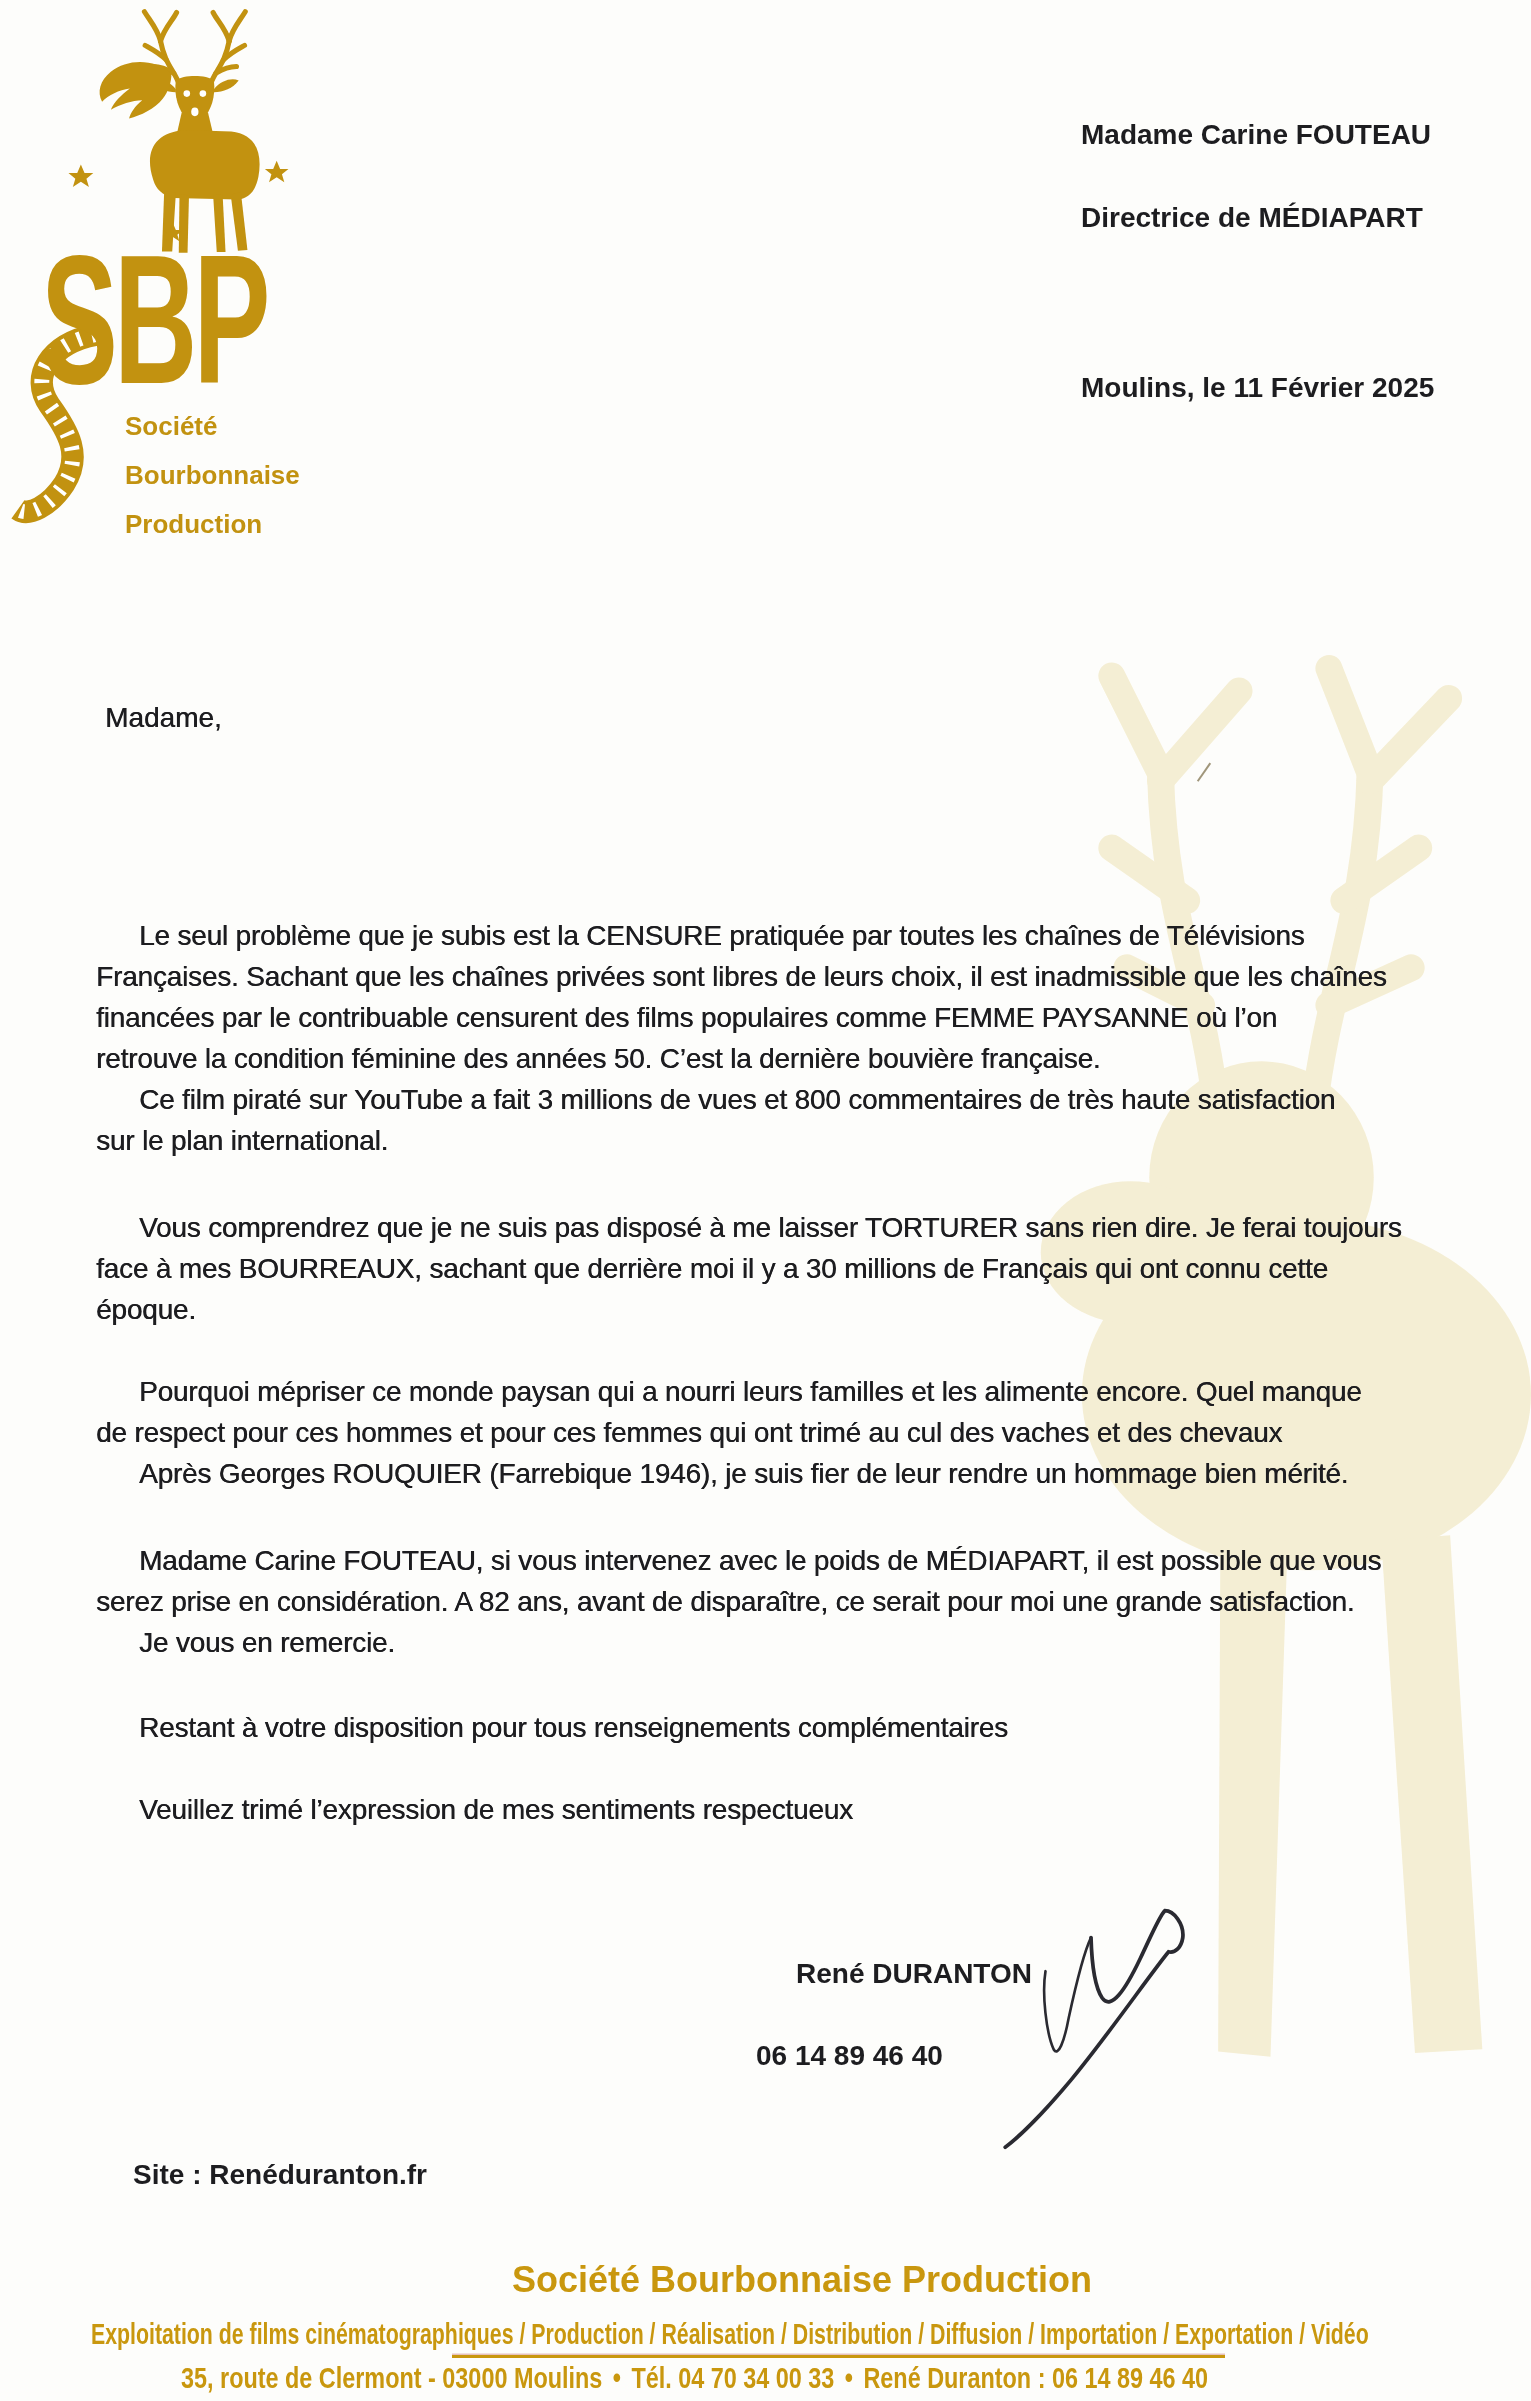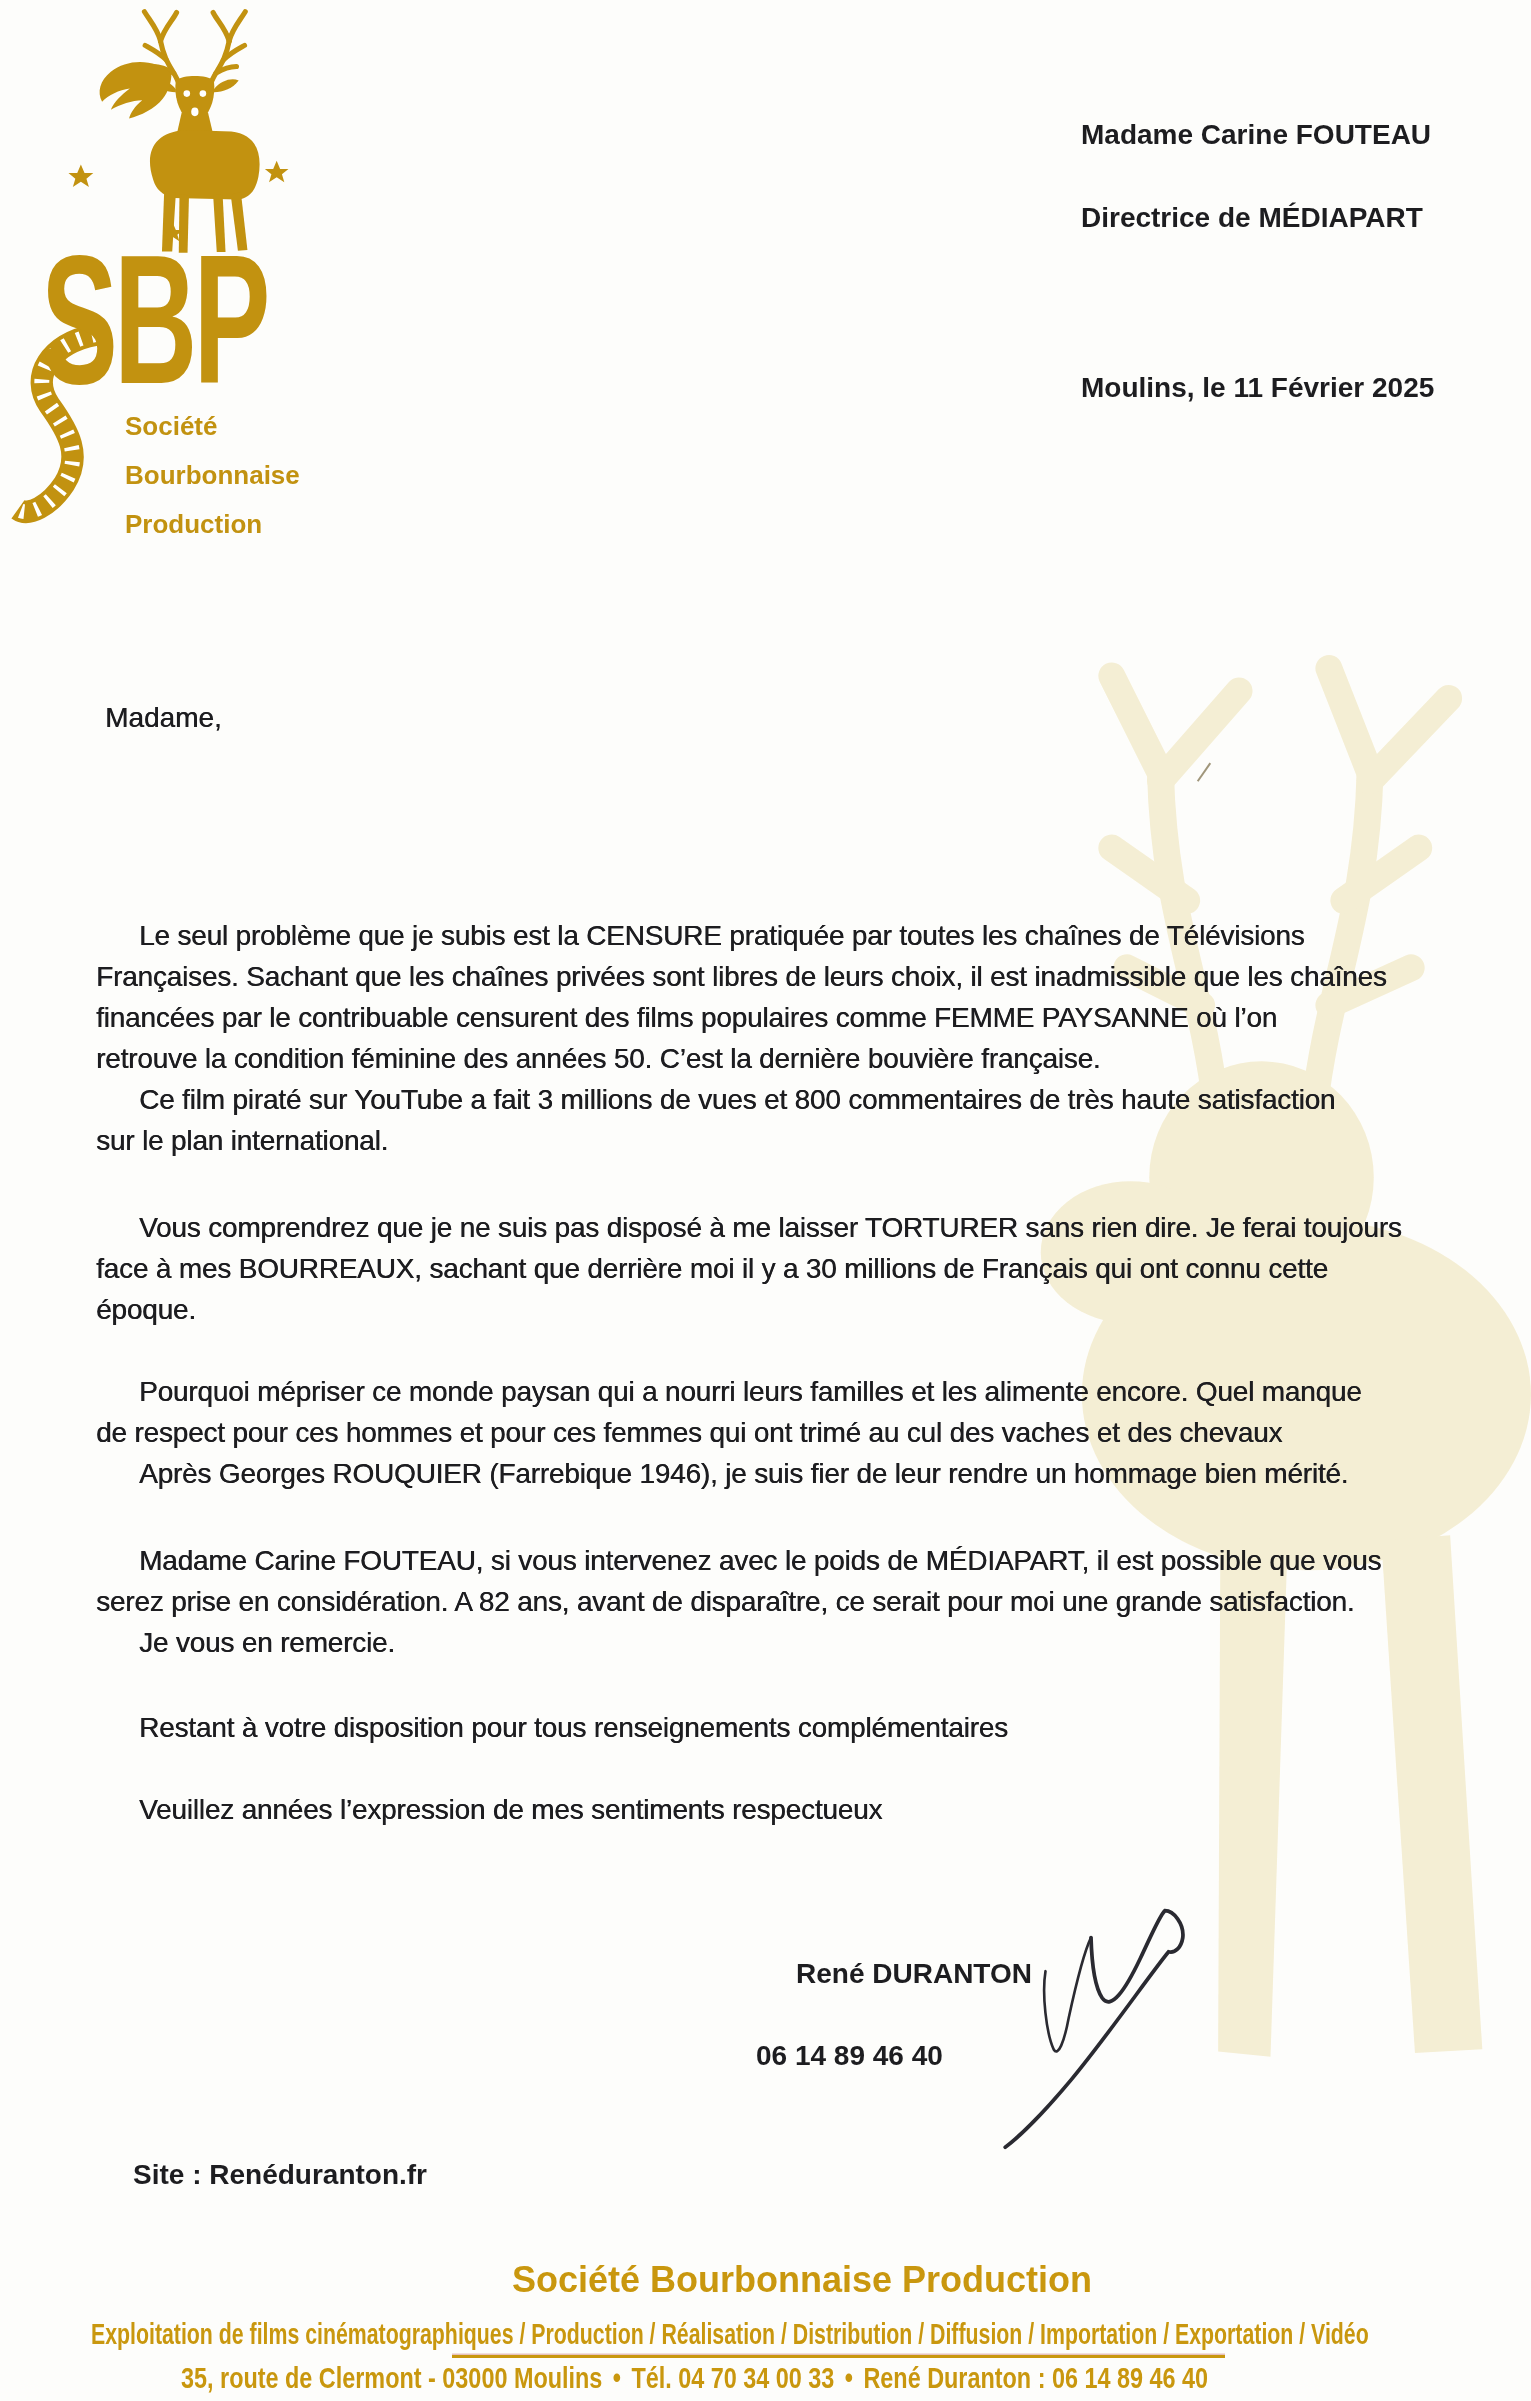--- a/index.html
+++ b/index.html
@@ -179,21 +179,21 @@
   <div class="abs ink para indent p3">Vous comprendrez que je ne suis pas disposé à me laisser TORTURER sans rien dire. Je ferai toujours
 face à mes BOURREAUX, sachant que derrière moi il y a 30 millions de Français qui ont connu cette
 époque.</div>
   <div class="abs ink para indent p4a">Pourquoi mépriser ce monde paysan qui a nourri leurs familles et les alimente encore. Quel manque
 de respect pour ces hommes et pour ces femmes qui ont trimé au cul des vaches et des chevaux</div>
   <div class="abs ink para indent p4b">Après Georges ROUQUIER (Farrebique 1946), je suis fier de leur rendre un hommage bien mérité.</div>
   <div class="abs ink para indent p5a">Madame Carine FOUTEAU, si vous intervenez avec le poids de MÉDIAPART, il est possible que vous
 serez prise en considération. A 82 ans, avant de disparaître, ce serait pour moi une grande satisfaction.</div>
   <div class="abs ink para indent p6">Restant à votre disposition pour tous renseignements complémentaires</div>
   <div class="abs ink para indent p5b">Je vous en remercie.</div>
-  <div class="abs ink para indent p7">Veuillez années l’expression de mes sentiments respectueux</div>
+  <div class="abs ink para indent p7">Veuillez trimé l’expression de mes sentiments respectueux</div>
 
   <div class="abs ink hdr sig-name">René DURANTON</div>
   <div class="abs ink hdr sig-phone">06 14 89 46 40</div>
   <svg class="abs signature" viewBox="0 0 260 345">
     <path class="sig-stroke" fill="none" stroke-width="3.5" stroke-linecap="round" d="M65,95 C60,125 66,178 76,200 C82,210 90,190 96,158 C106,112 118,66 126,50"></path>
     <path class="sig-stroke" fill="none" stroke-width="5" stroke-linecap="round" d="M126,50 C127,86 131,116 141,131 C153,148 172,120 192,78 C206,49 218,20 225,14 C237,14 251,32 249,50 C247,63 239,71 230,69 C206,98 148,182 99,241 C58,290 26,320 11,331"></path>
   </svg>
   <div class="abs ink hdr site-line">Site : Renéduranton.fr</div>
 
   <div class="abs footer-title">Société Bourbonnaise Production</div>

